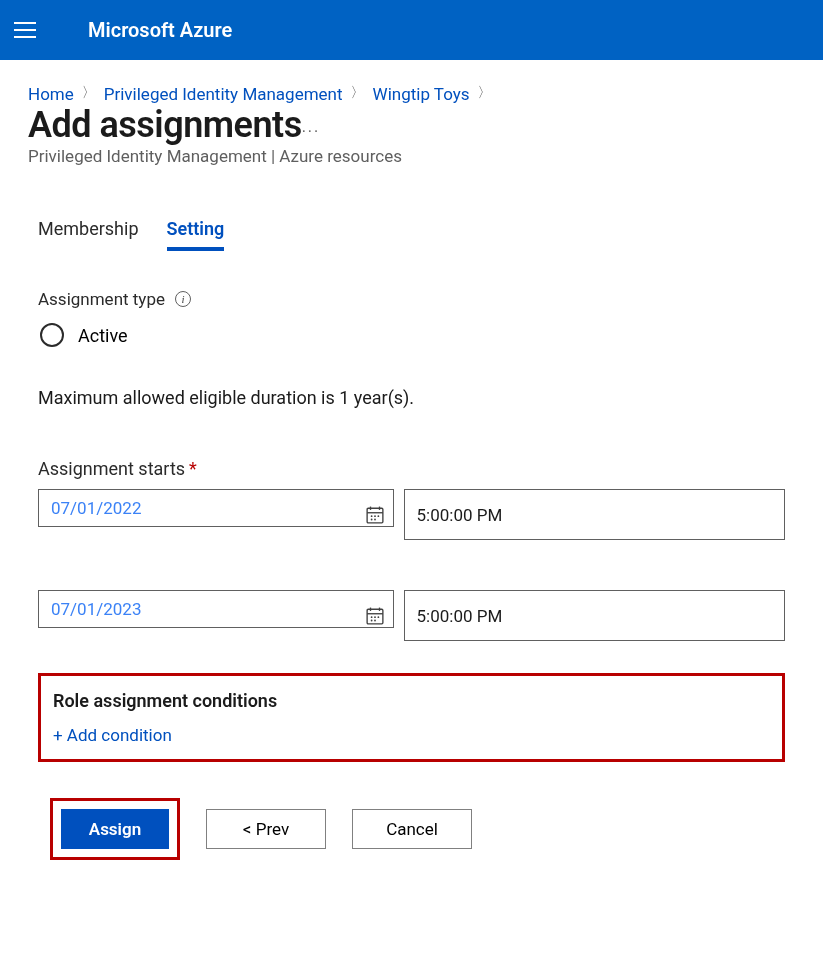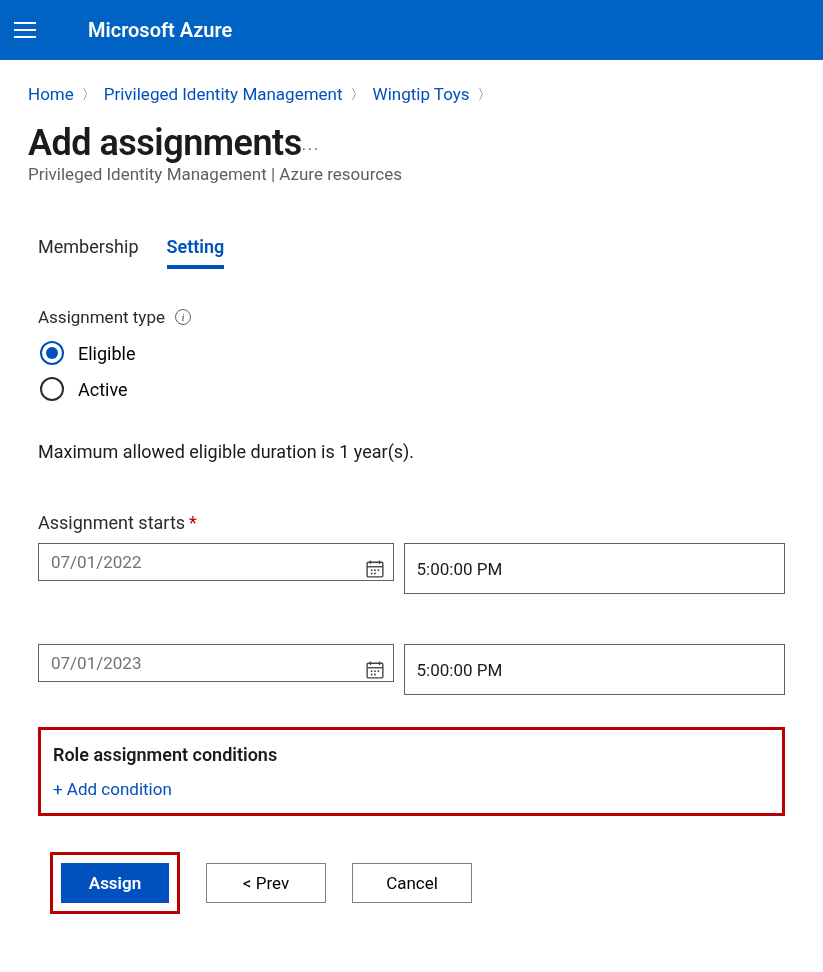--- a/index.html
+++ b/index.html
@@ -2,21 +2,21 @@
 <html><head>
   <meta charset="utf-8">
   <style>
     *{box-sizing:border-box;margin:0;padding:0;font-family:"Segoe UI",-apple-system,BlinkMacSystemFont,Roboto,Arial,sans-serif}
     body{width:823px;height:972px;background:#fff;overflow:hidden}
     .header{background:#0062c3;height:60px;display:flex;align-items:center;padding:12px 14px;gap:52px}
     .ham{display:flex;flex-direction:column;gap:5px;cursor:pointer}
     .ham span{width:22px;height:2px;background:#fff;display:block}
     .brand{color:#fff;font-size:20px;font-weight:600}
     .content{padding:24px 28px 0 28px}
-    .bc{display:flex;align-items:flex-end;gap:8px;font-size:17px;margin-bottom:18px}
+    .bc{display:flex;align-items:flex-start;gap:8px;font-size:17px;}
     .bc-link{color:#0050be;text-decoration:none;cursor:pointer}
     .bc-chev{color:#606060;font-size:14px}
     .title-row{display:flex;align-items:baseline;}
     .title{font-size:36px;font-weight:600;color:#1b1b1b;letter-spacing:-0.5px}
     .ellipsis{color:#606060;font-size:16px;letter-spacing:2px;cursor:pointer}
     .subtitle{font-size:17px;color:#5f5f5f;}
     .tabs{display:flex;gap:28px;margin-top:52px;padding-left:10px}
     .tab{font-size:18px;color:#2b2b2b;padding-bottom:8px;cursor:pointer}
     .tab.active{color:#0050be;font-weight:600;border-bottom:4px solid #0050be}
     .form{padding:38px 10px 0 10px}
@@ -26,21 +26,21 @@
     .radio{width:24px;height:24px;border:2px solid #2b2b2b;border-radius:50%;display:flex;align-items:center;justify-content:center}
     .radio.sel{border-color:#0050be}
     .radio.sel .dot{width:12px;height:12px;background:#0050be;border-radius:50%}
     .radio-lbl{font-size:18px}
     .note{font-size:18px;color:#1b1b1b;margin-top:40px}
     .field-group{margin-top:50px}
     .field-label{font-size:18px;color:#2b2b2b;margin-bottom:10px}
     .req{color:#b80000;margin-left:4px}
     .dt-row{display:flex;gap:10px}
     .date-input{position:relative;flex:1}
-    .dinp{width:100%;height:38px;border:1px solid #606060;padding:0 38px 0 12px;font-size:17px;color:#737373;background:#fff}
+    .dinp{width:100%;height:38px;border:1px solid #606060;padding:0 38px 0 12px;font-size:17px;color:#3b82f6;background:#fff}
     .cal-ico{position:absolute;right:10px;top:50%;transform:translateY(-50%);pointer-events:none}
     .tinp{flex:1;height:51px;border:1px solid #606060;padding:0 12px;font-size:17px;color:#1b1b1b;background:#fff}
     .cond-box{border:3px solid #b80000;margin-top:32px;padding:14px 28px 14px 12px}
     .cond-title{font-size:18px;font-weight:600;color:#1b1b1b;margin-bottom:14px}
     .cond-desc{font-size:16px;color:#3b3b3b;margin-bottom:24px}
     .add-cond{color:#0050be;font-size:17px;cursor:pointer}
     .footer{display:flex;gap:26px;align-items:center;margin-top:36px;padding-left:22px}
     .assign-wrap{border:3px solid #b80000;padding:8px}
     .btn{height:40px;padding:0 26px;font-size:17px;border:1px solid #808080;background:#fff;cursor:pointer;display:flex;align-items:center;justify-content:center;min-width:120px}
     .btn.primary{background:#0050be;color:#fff;border-color:#0050be;font-weight:600;min-width:108px}
@@ -75,26 +75,20 @@
 
   <div class="tabs">
     <div class="tab">Membership</div>
     <div class="tab active">Setting</div>
   </div>
 
   <div class="form">
     <div class="label-row">
       <span>Assignment type</span>
       <span class="info-ico">i</span>
-    </div>
-    <div class="radio-row">
-      <span class="radio sel">
-          <span class="dot"></span>
-        </span>
-      <span class="radio-lbl">Eligible</span>
     </div>
     <div class="radio-row">
       <span class="radio"></span>
       <span class="radio-lbl">Active</span>
     </div>
 
     <div class="note">Maximum allowed eligible duration is 1 year(s).</div>
 
     <div class="field-group">
       <div class="field-label">

